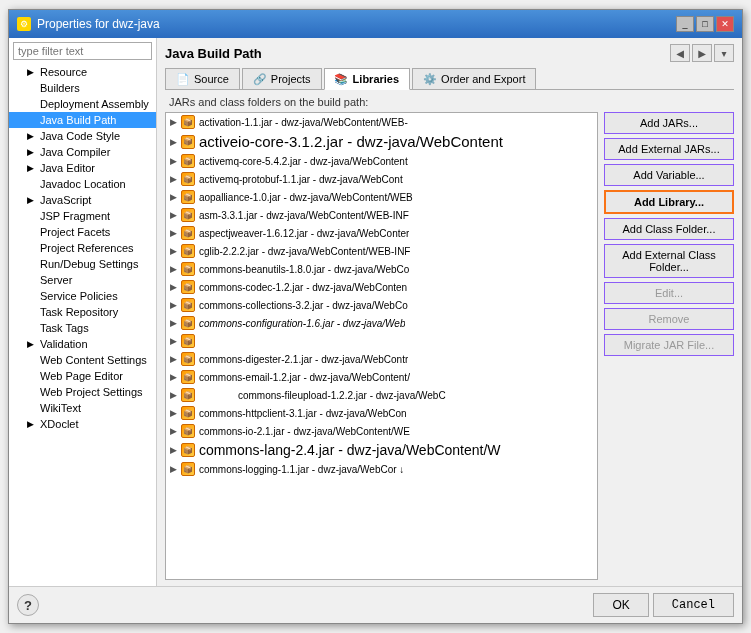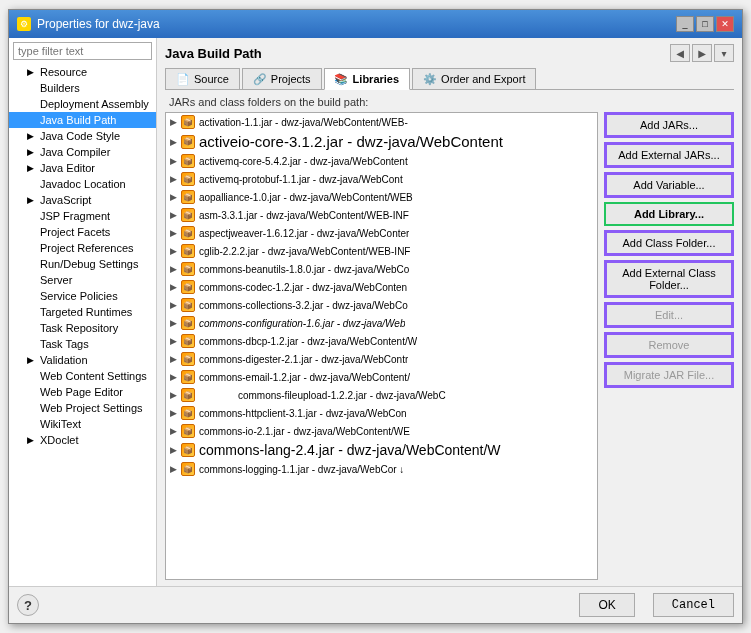--- a/index.html
+++ b/index.html
@@ -220,29 +220,29 @@
     .buttons-panel {
       display: flex;
       flex-direction: column;
       gap: 4px;
       width: 130px;
       flex-shrink: 0;
     }
     .action-btn {
       padding: 4px 8px;
       background: #e8e8e8;
-      border: 3px solid #8b5cf6;
+      border: 1px solid #8b5cf6;
       cursor: pointer;
       font-size: 11px;
       text-align: center;
       color: #000;
     }
     .action-btn.highlighted {
       background: #e8e8e8;
-      border: 2px solid #22c55e;
+      border: 2px solid #f97316;
       font-weight: bold;
     }
     .action-btn.disabled {
       color: #999;
       cursor: default;
     }
     .bottom-bar {
       display: flex;
       justify-content: space-between;
       align-items: center;
@@ -260,21 +260,21 @@
       font-size: 13px;
       display: flex;
       align-items: center;
       justify-content: center;
       cursor: pointer;
       font-weight: bold;
       color: #333;
     }
     .bottom-right {
       display: flex;
-      gap: 18px;
+      gap: 4px;
       padding-left: 8px;
     }
     .ok-btn, .cancel-btn {
       padding: 4px 18px;
       font-size: 12px;
       border: 1px solid #aaa;
       cursor: pointer;
     }
     .ok-btn { background: #e8e8e8; }
     .cancel-btn { background: #e8e8e8; font-family: Liberation Mono, monospace; }
@@ -357,24 +357,20 @@
           <div class="tree-item indent1">
             <span class="tree-expand"></span>
             <span>Server</span>
           </div>
           <div class="tree-item indent1">
             <span class="tree-expand"></span>
             <span>Service Policies</span>
           </div>
           <div class="tree-item indent1">
             <span class="tree-expand"></span>
-            <span>Targeted Runtimes</span>
-          </div>
-          <div class="tree-item indent1">
-            <span class="tree-expand"></span>
             <span>Task Repository</span>
           </div>
           <div class="tree-item indent1">
             <span class="tree-expand"></span>
             <span>Task Tags</span>
           </div>
           <div class="tree-item indent1">
             <span class="tree-expand">▶</span>
             <span>Validation</span>
           </div>
@@ -492,21 +488,20 @@
               <span style="overflow:hidden;text-overflow:ellipsis;white-space:nowrap;font-size:10px;">commons-collections-3.2.jar - dwz-java/WebCo</span>
             </div>
             <div class="list-item">
               <span class="expand-arrow">▶</span>
               <span class="jar-icon">📦</span>
               <span style="overflow:hidden;text-overflow:ellipsis;white-space:nowrap;font-size:10px;font-style:italic;">commons-configuration-1.6.jar - dwz-java/Web</span>
             </div>
             <div class="list-item">
               <span class="expand-arrow">▶</span>
               <span class="jar-icon">📦</span>
-              <span style="overflow:hidden;text-overflow:ellipsis;white-space:nowrap;font-size:10px;">commons-dbcp-1.2.jar - dwz-java/WebContent/W</span>
             </div>
             <div class="list-item">
               <span class="expand-arrow">▶</span>
               <span class="jar-icon">📦</span>
               <span style="overflow:hidden;text-overflow:ellipsis;white-space:nowrap;font-size:10px;">commons-digester-2.1.jar - dwz-java/WebContr</span>
             </div>
             <div class="list-item">
               <span class="expand-arrow">▶</span>
               <span class="jar-icon">📦</span>
               <span style="overflow:hidden;text-overflow:ellipsis;white-space:nowrap;font-size:10px;">commons-email-1.2.jar - dwz-java/WebContent/</span>

